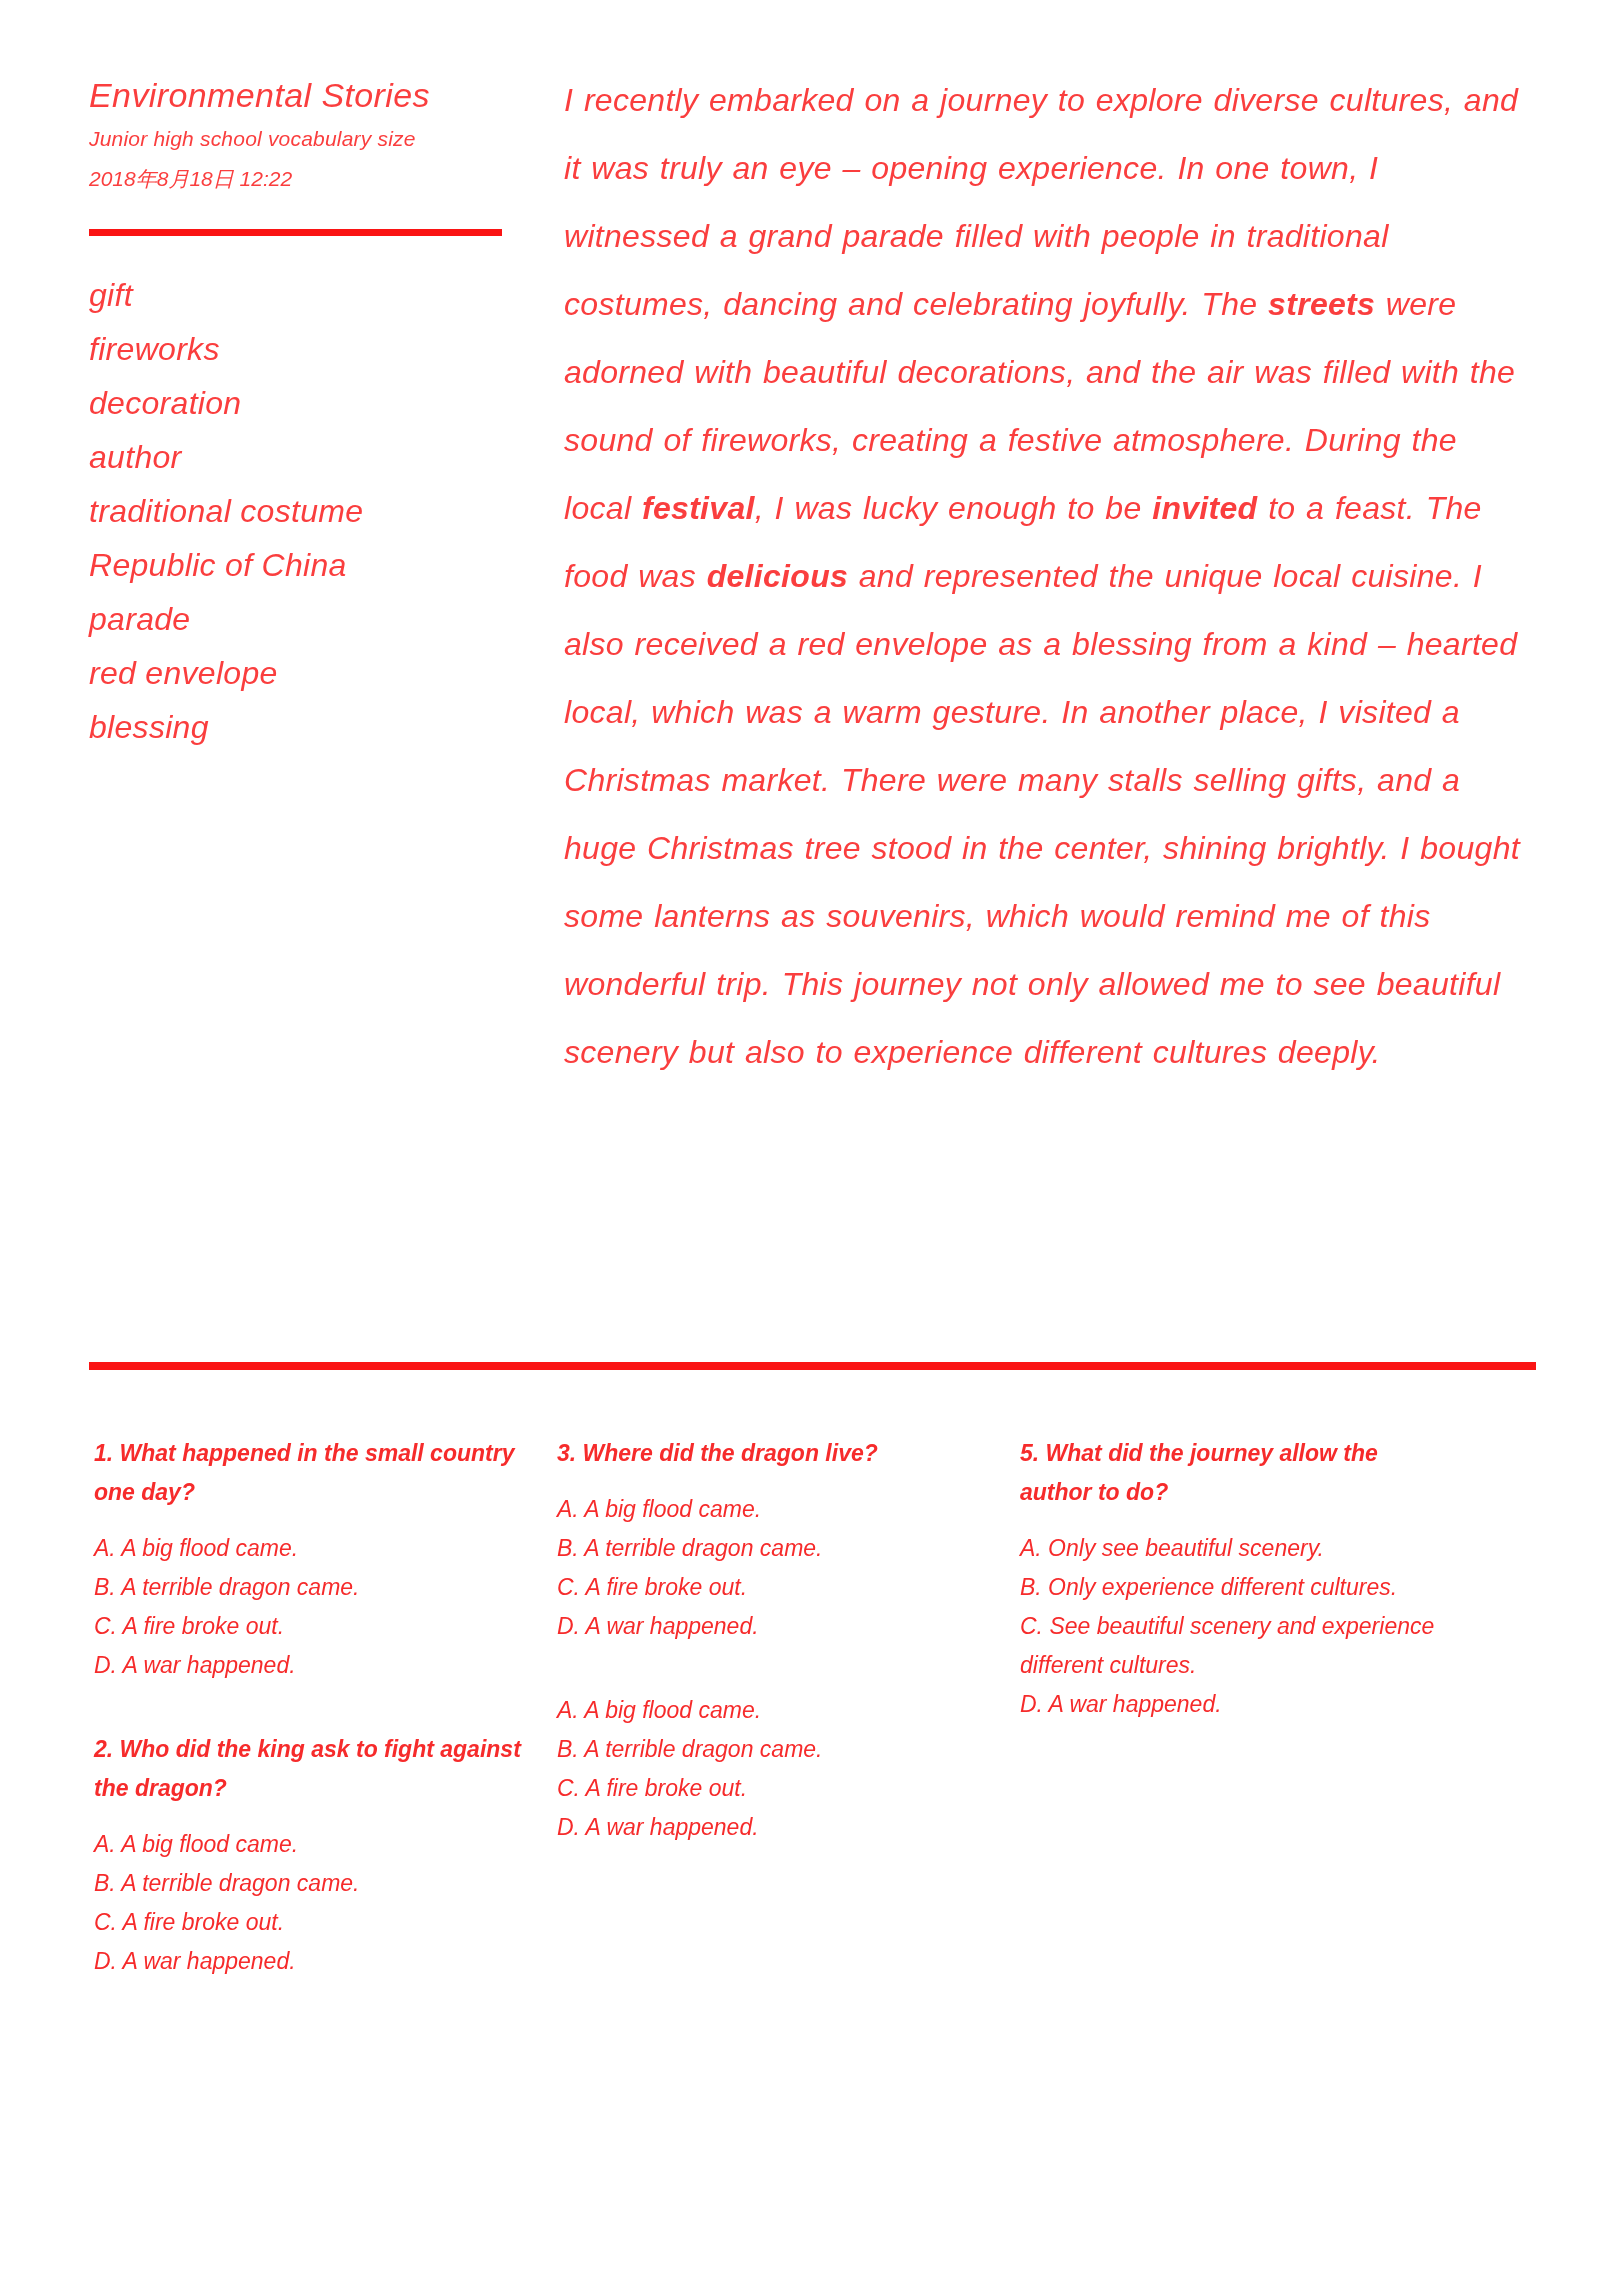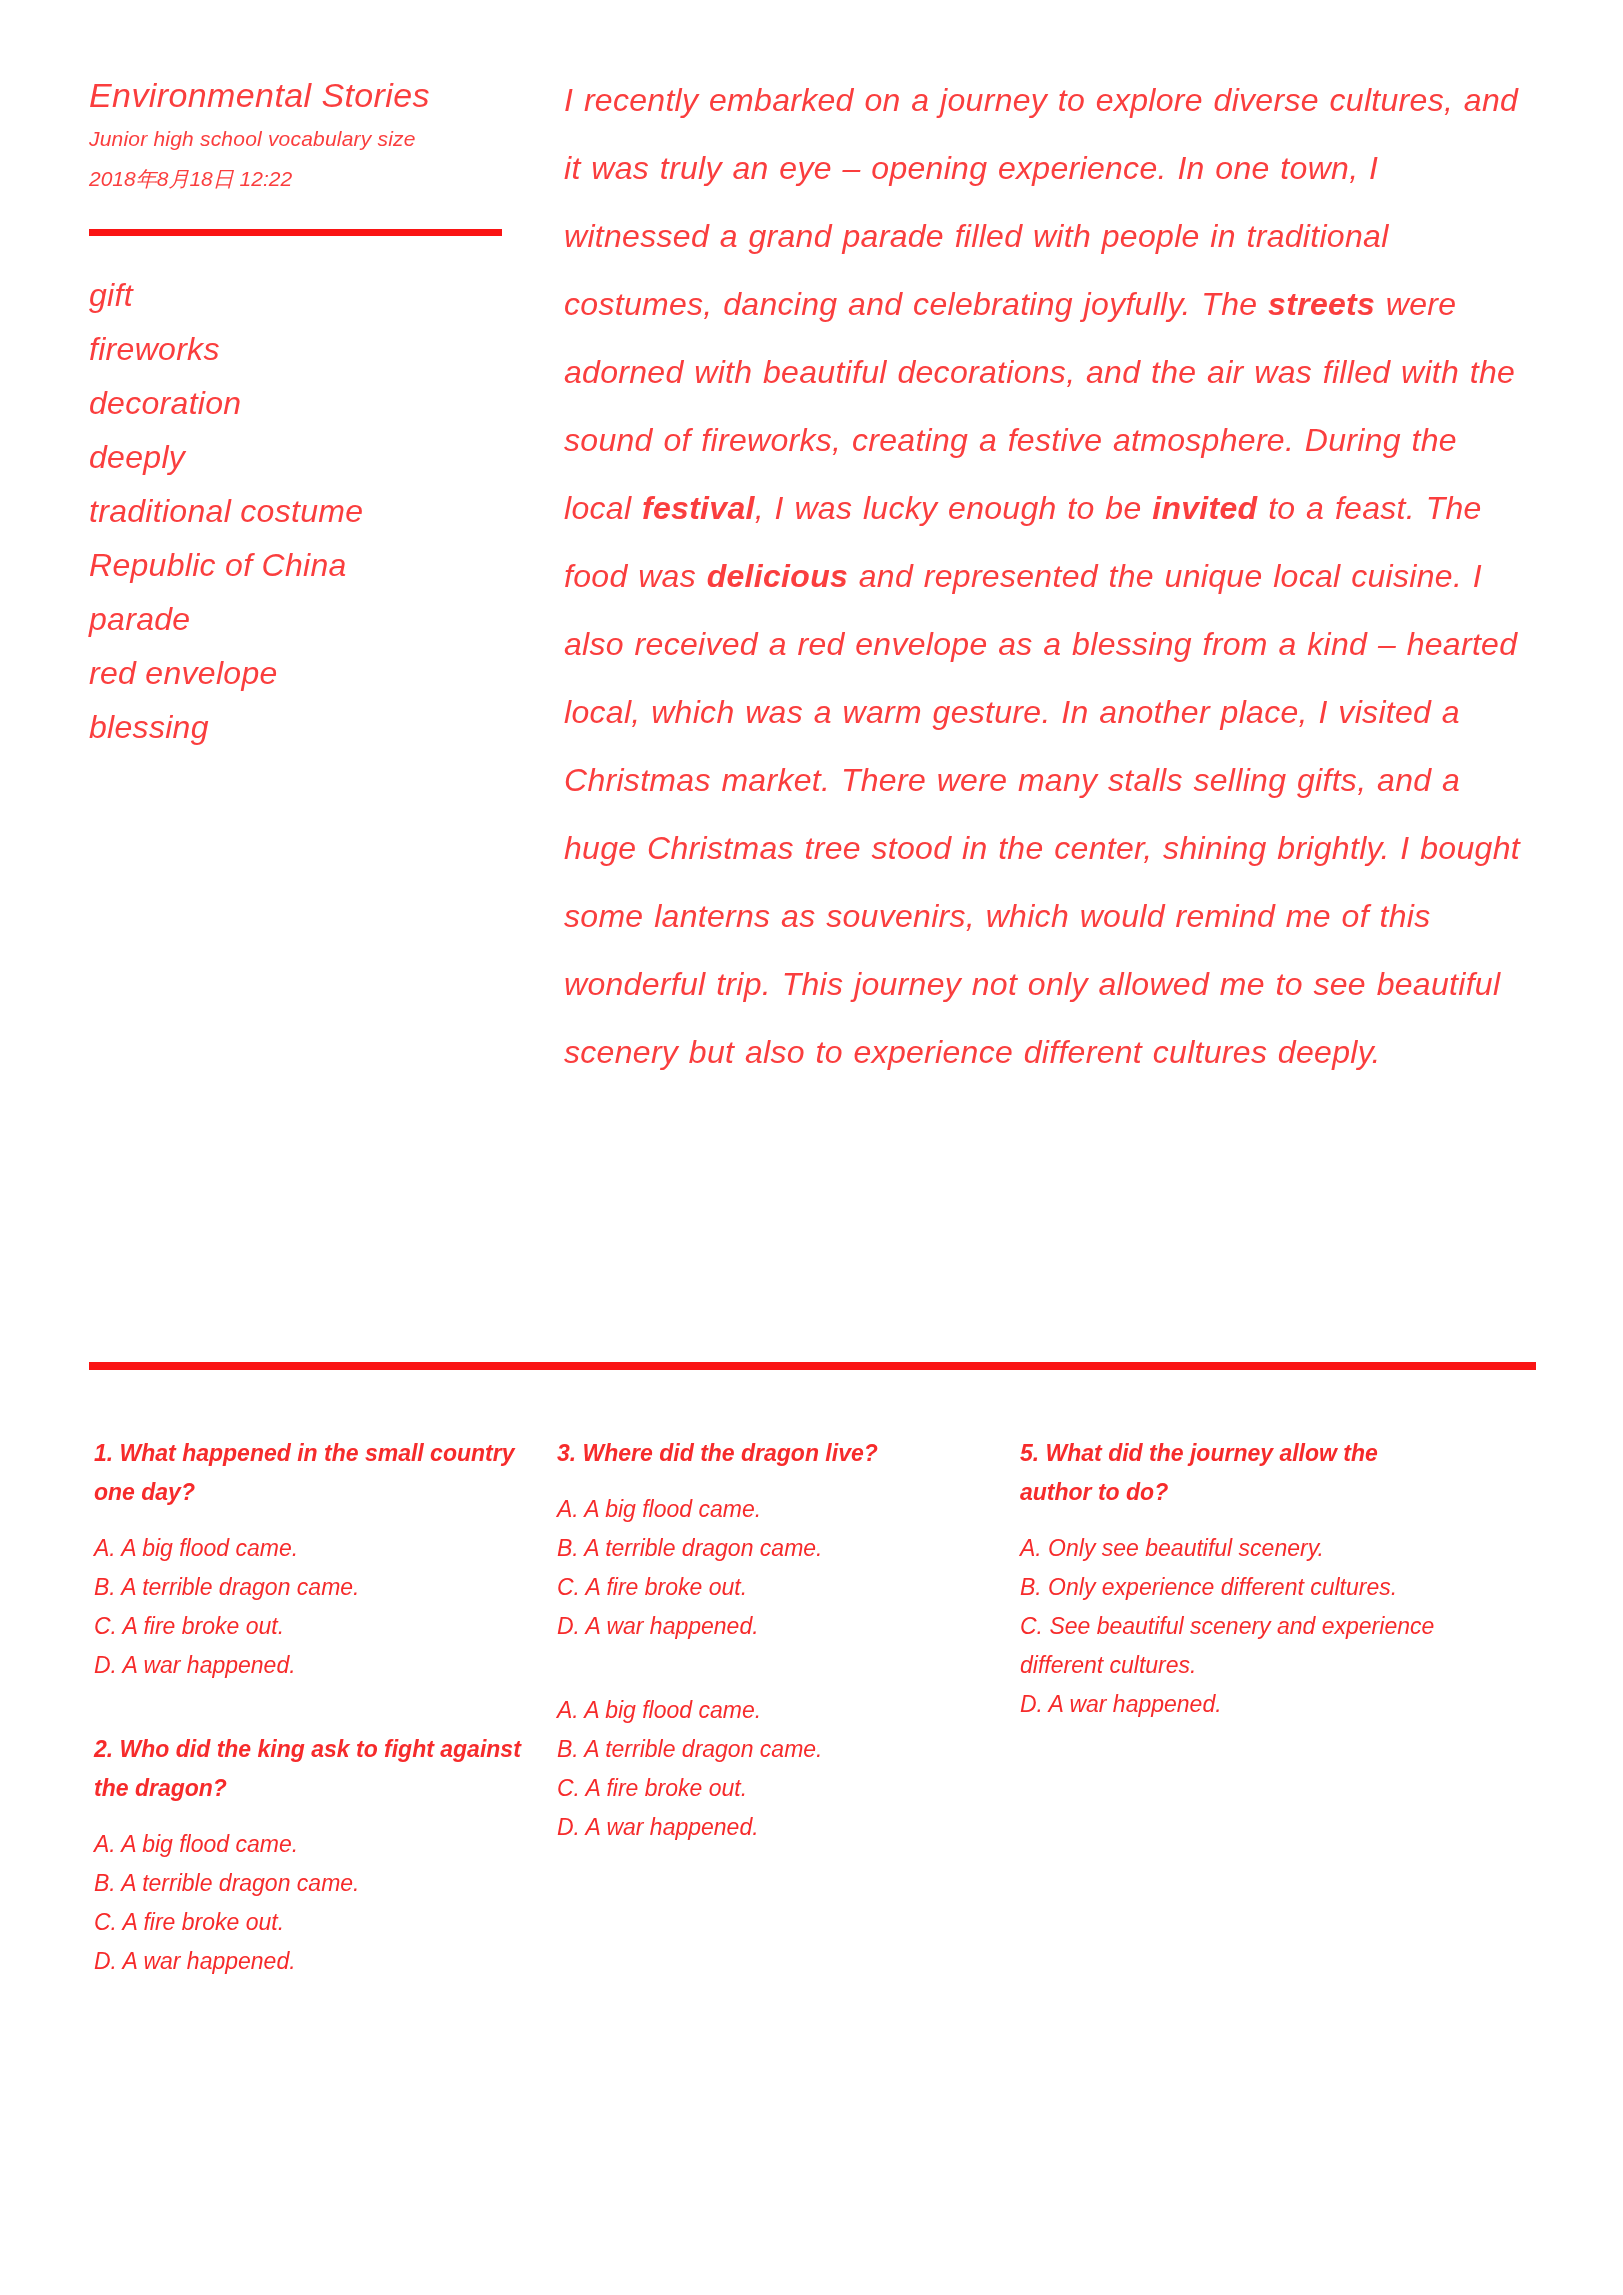--- a/index.html
+++ b/index.html
@@ -53,21 +53,21 @@
 
   <header class="masthead">
     <h1>Environmental Stories</h1>
     <div class="subtitle">Junior high school vocabulary size</div>
     <div class="date">2018年8月18日 12:22</div>
     <div class="rule-short"></div>
     <ul class="word-list">
       <li>gift</li>
       <li>fireworks</li>
       <li>decoration</li>
-      <li>deeply</li>
+      <li>author</li>
       <li>traditional costume</li>
       <li>Republic of China</li>
       <li>parade</li>
       <li>red envelope</li>
       <li>blessing</li>
     </ul>
   </header>
 
   <main class="story">
     <p><span>I recently embarked on a journey to explore diverse cultures, and it was truly an eye – opening experience. In one town, I witnessed a grand parade filled with people in traditional costumes, dancing and celebrating joyfully. The </span><span class="b">streets</span><span> were adorned with beautiful decorations, and the air was filled with the sound of fireworks, creating a festive atmosphere. During the local </span><span class="b">festival</span><span>, I was lucky enough to be </span><span class="b">invited</span><span> to a feast. The food was </span><span class="b">delicious</span><span> and represented the unique local cuisine. I also received a red envelope as a blessing from a kind – hearted local, which was a warm gesture. In another place, I visited a Christmas market. There were many stalls selling gifts, and a huge Christmas tree stood in the center, shining brightly. I bought some lanterns as souvenirs, which would remind me of this wonderful trip. This journey not only allowed me to see beautiful scenery but also to experience different cultures deeply.</span></p>

